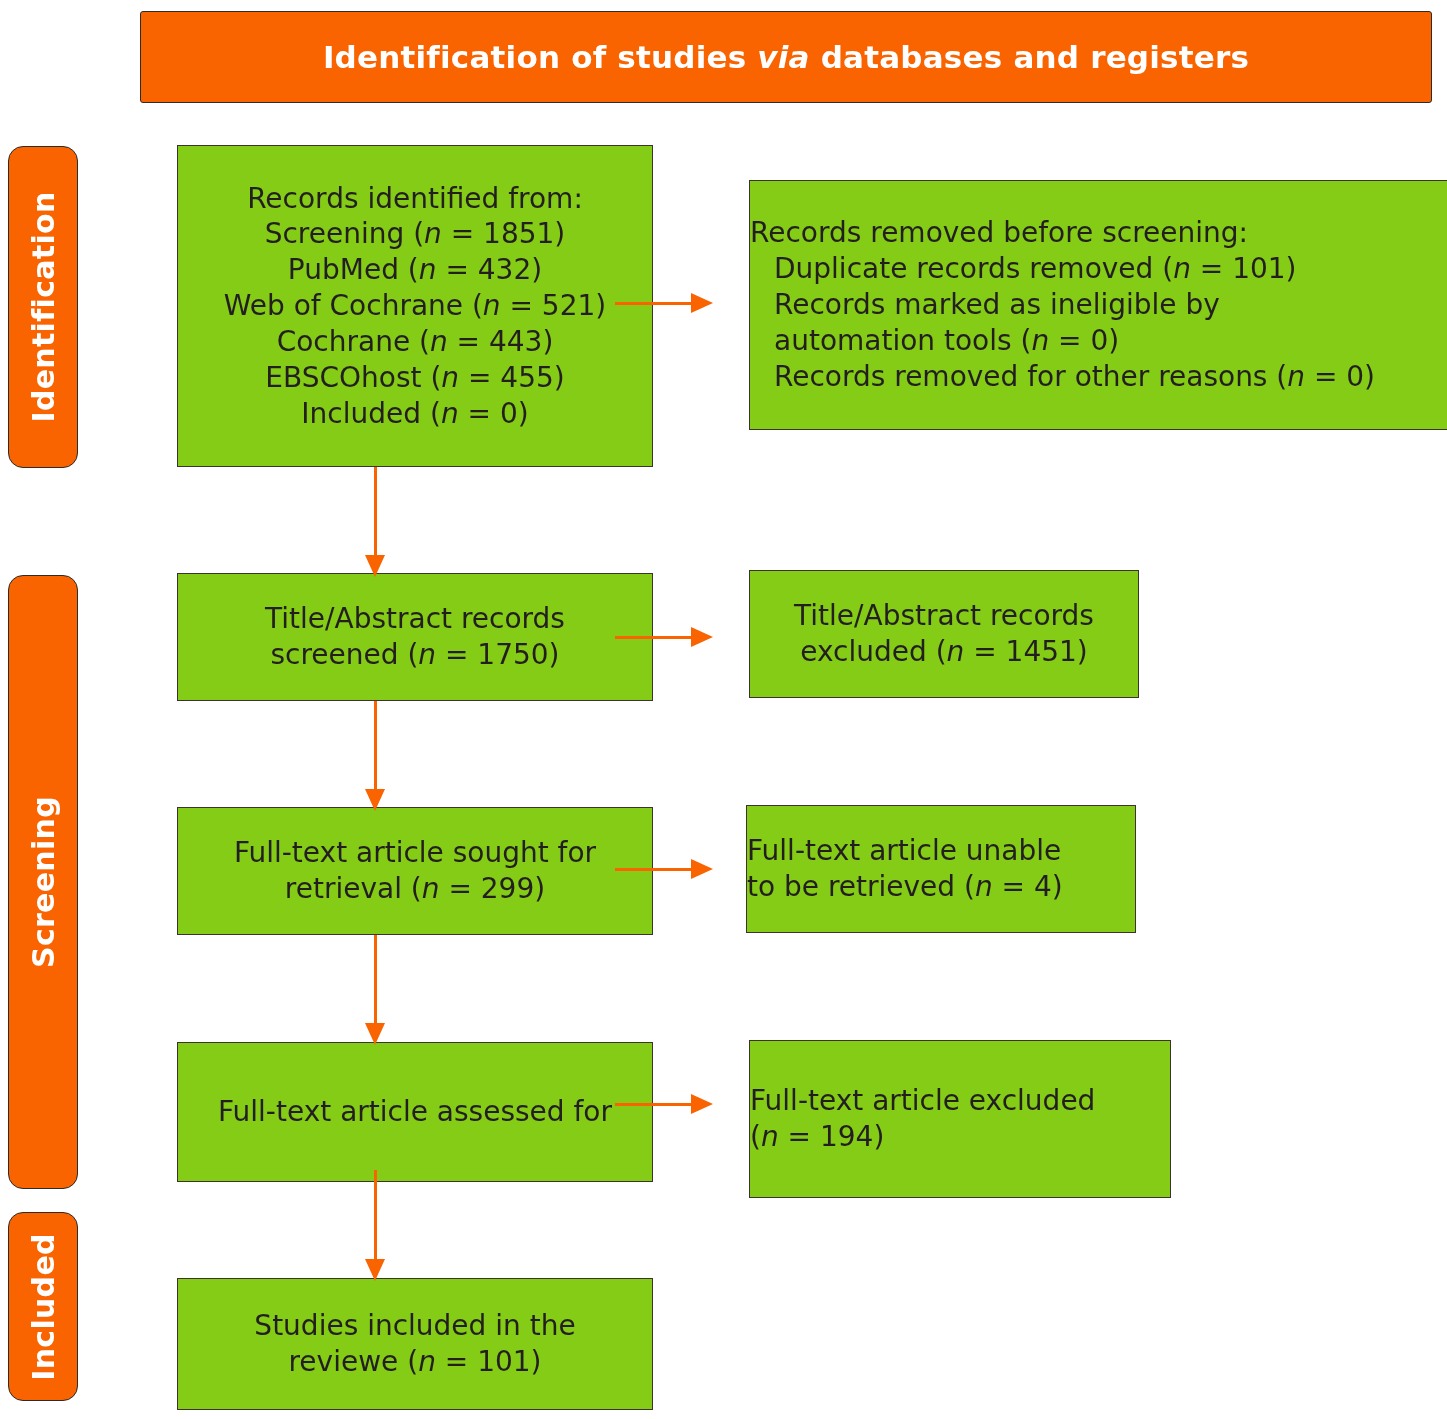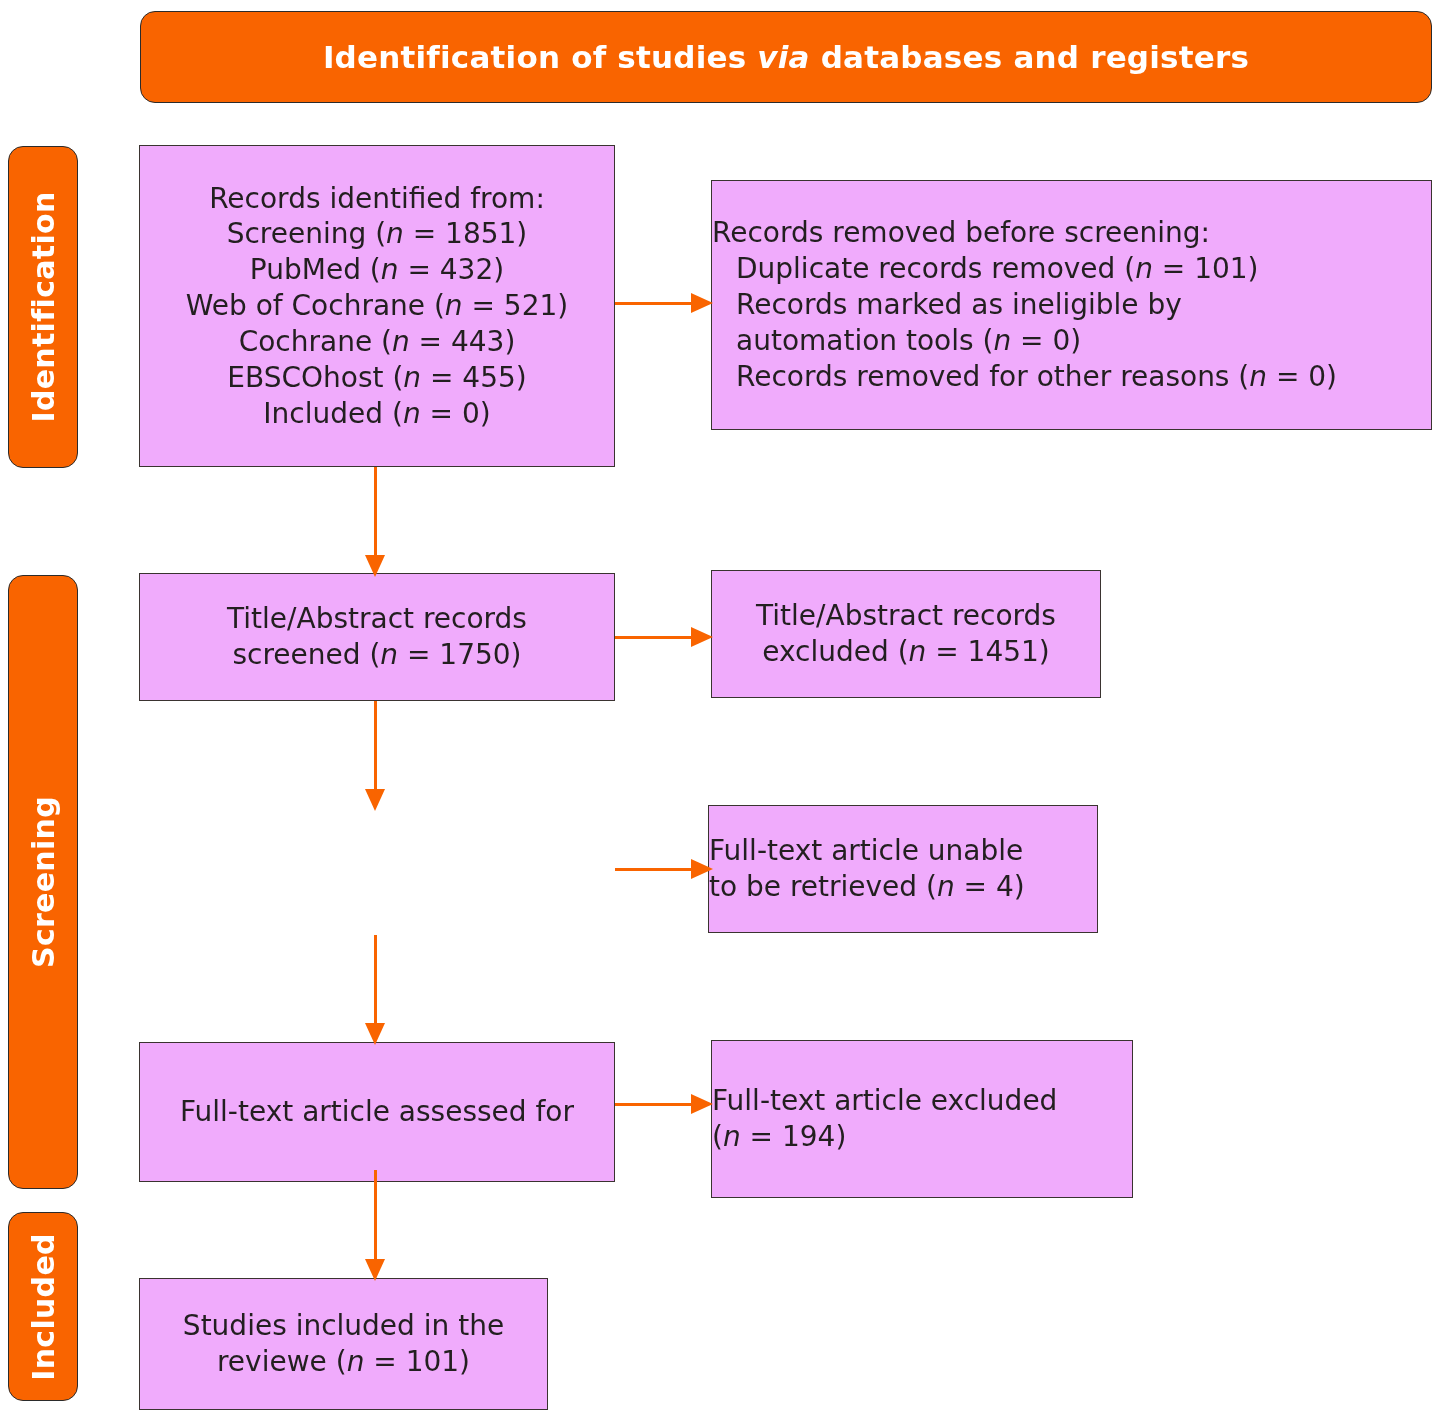--- a/index.html
+++ b/index.html
@@ -16,21 +16,21 @@
     height: 1419px;
     background: #ffffff;
     overflow: hidden;
   }
 
   
   .banner {
     position: absolute;
     background: #f96400;
     border: 1.5px solid #2b2b2b;
-    border-radius: 15px;
+    border-radius: 3px;
     box-sizing: border-box;
     color: #ffffff;
     font-weight: bold;
     display: flex;
     align-items: center;
     justify-content: center;
     text-align: left;
   }
   #header-banner {
     left: 140px;
@@ -60,46 +60,47 @@
     font-size: 30px;
     letter-spacing: 0.3px;
   }
   #stage-identification { left: 8px; top: 146px; width: 70px; height: 322px; }
   #stage-screening      { left: 8px; top: 575px; width: 70px; height: 614px; }
   #stage-included       { left: 8px; top: 1212px; width: 70px; height: 189px; }
 
   
   .box {
     position: absolute;
-    background: #f0abfc;
+    background: #84cc16;
     border: 1.6px solid #3a3330;
     box-sizing: border-box;
     display: flex;
     align-items: center;
     color: #231f20;
     font-size: 28px;
     line-height: 1.28;
+    margin-left: 38px;
   }
   .box .txt { width: 100%; }
   .box.center .txt { text-align: center; }
   .box.left { padding-right: 10px; }
   .box.left .txt { text-align: left; }
 
   .ital { font-style: italic; }
   .indent { padding-left: 24px; display: block; }
 
   #box-identified    { left: 139px; top: 145px;  width: 476px; height: 322px; }
   #box-removed       { left: 711px; top: 180px;  width: 721px; height: 250px; }
   #box-screened      { left: 139px; top: 573px;  width: 476px; height: 128px; }
   #box-excluded-ta   { left: 711px; top: 570px;  width: 390px; height: 128px; }
   #box-sought        { left: 139px; top: 807px;  width: 476px; height: 128px; }
   #box-unable        { left: 708px; top: 805px;  width: 390px; height: 128px; }
   #box-assessed      { left: 139px; top: 1042px; width: 476px; height: 140px; }
   #box-ft-excluded   { left: 711px; top: 1040px; width: 422px; height: 158px; }
-  #box-included      { left: 139px; top: 1278px; width: 409px; height: 132px; }
+  #box-included      { left: 139px; top: 1278px; width: 476px; height: 132px; }
 
   
   .arrow-v, .arrow-h {
     position: absolute;
   }
   .arrow-v .shaft {
     position: absolute;
     left: 50%;
     top: 0;
     width: 3px;
@@ -203,20 +204,26 @@
     </div>
   </div>
 
   <div id="box-excluded-ta" class="box center">
     <div class="txt">
       <div>Title/Abstract records</div>
       <div><span>excluded (</span><span class="ital">n</span><span> = 1451)</span></div>
     </div>
   </div>
 
+  <div id="box-sought" class="box center">
+    <div class="txt">
+      <div>Full-text article sought for</div>
+      <div><span>retrieval (</span><span class="ital">n</span><span> = 299)</span></div>
+    </div>
+  </div>
 
   <div id="box-unable" class="box left">
     <div class="txt">
       <div>Full-text article unable</div>
       <div><span>to be retrieved (</span><span class="ital">n</span><span> = 4)</span></div>
     </div>
   </div>
 
   <div id="box-assessed" class="box center">
     <div class="txt">

